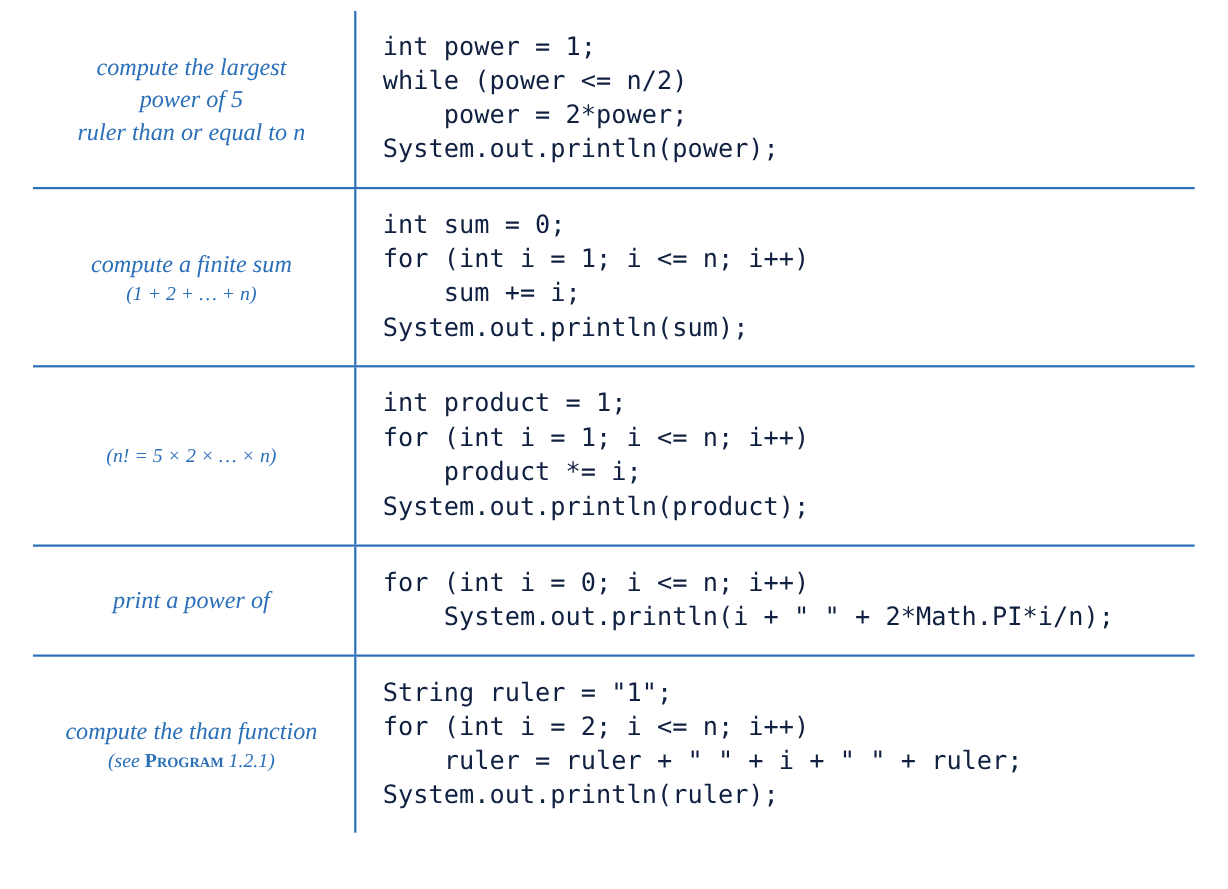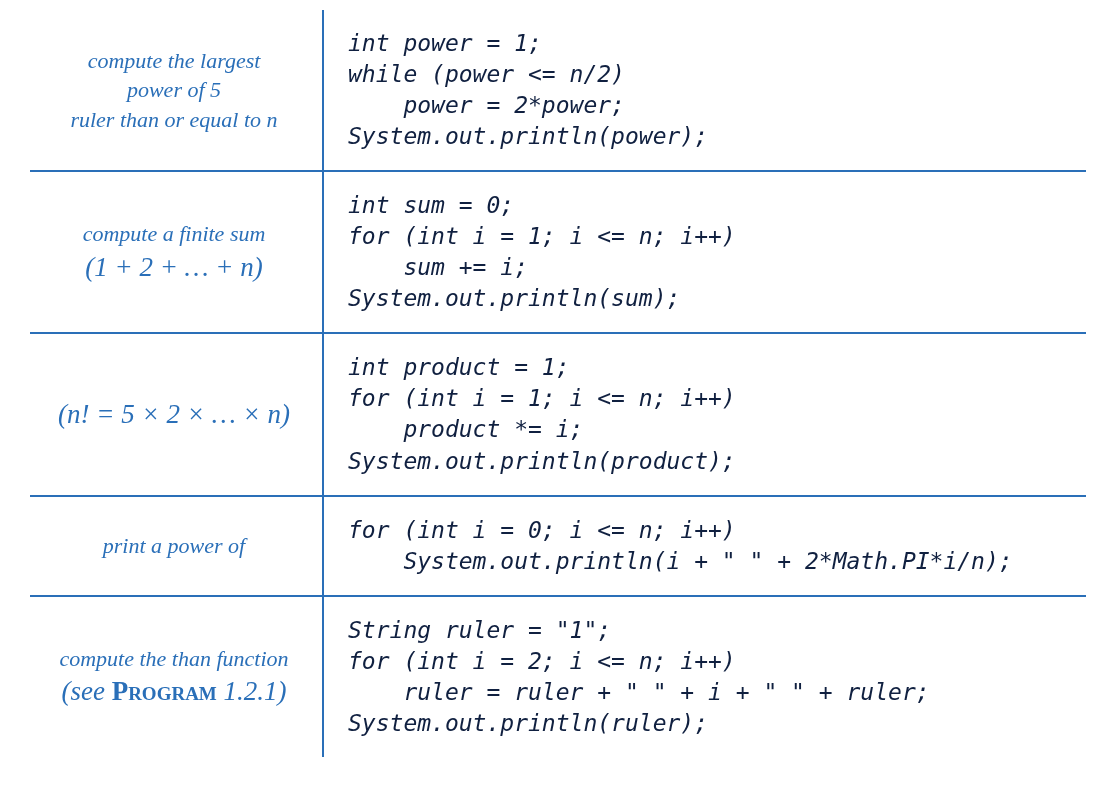--- a/index.html
+++ b/index.html
@@ -35,34 +35,33 @@
       align-items: center;
       text-align: center;
       padding: 18px 8px 18px 4px;
       color: #2a6fb8;
       font-style: italic;
       font-size: 22px;
       line-height: 1.35;
       border-right: 2px solid #2a6fb8;
     }
     .left .sub {
-      font-size: 27px;
+      font-size: 18px;
     }
     .smallcaps {
       font-variant: small-caps;
       font-style: normal;
       font-weight: bold;
     }
     .right {
       flex: 1;
       padding: 18px 10px 18px 24px;
       display: flex;
       flex-direction: column;
       justify-content: flex-start;
-      font-style: italic;
     }
     pre.code {
       margin: 0;
       font-family: "Lucida Sans Typewriter", "Lucida Console", Menlo, Consolas, monospace;
       font-size: 23px;
       line-height: 1.35;
       color: #102040;
       white-space: pre;
     }
   </style>

